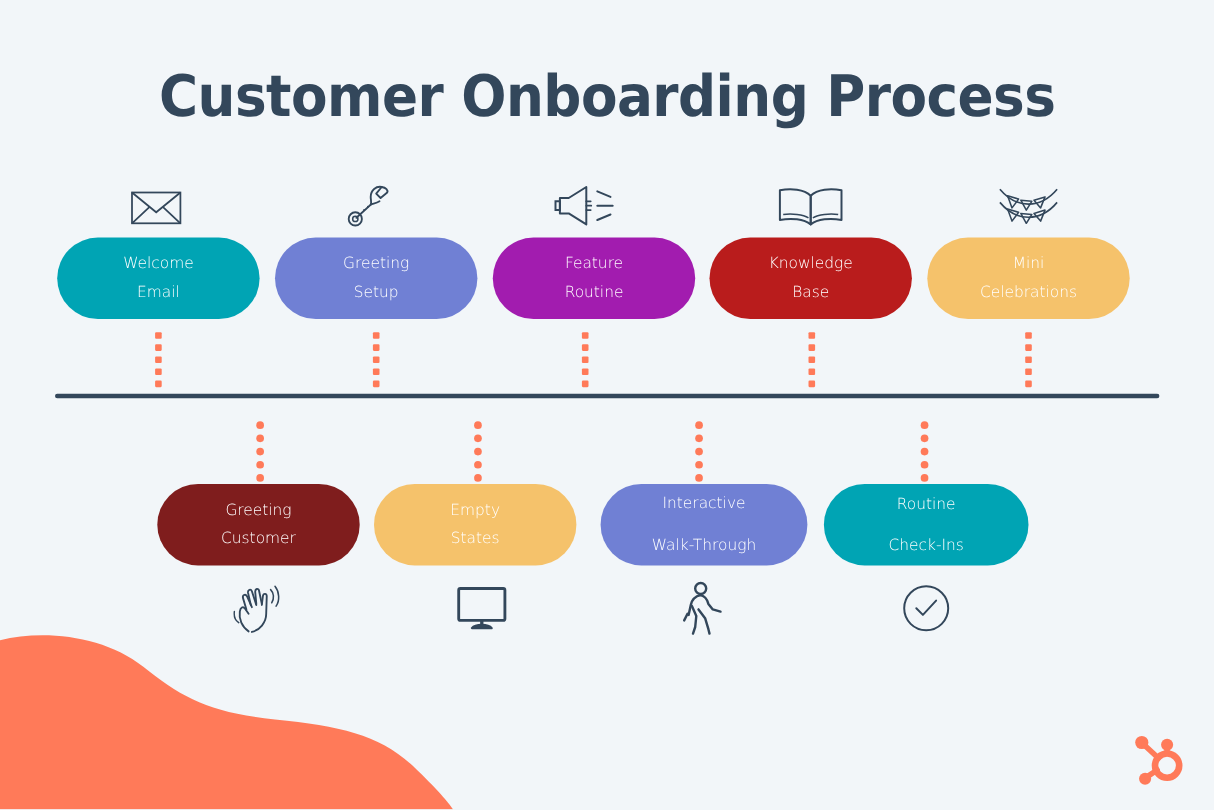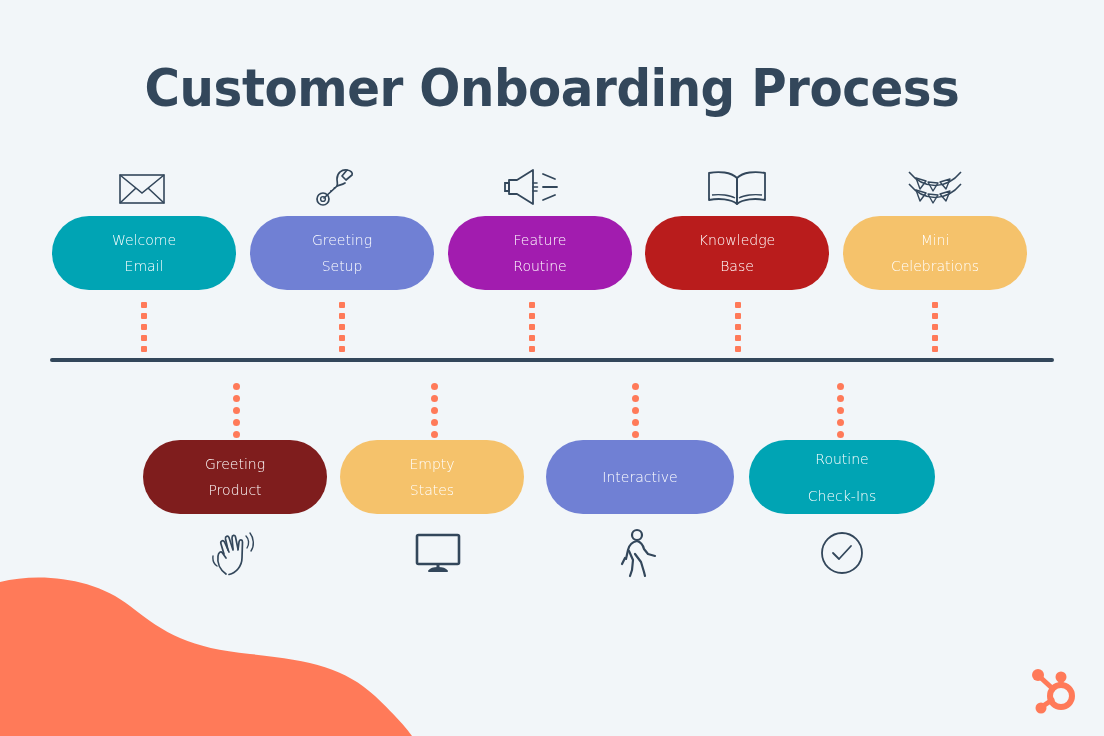--- a/index.html
+++ b/index.html
@@ -185,21 +185,21 @@
   <div class="node">
     <div class="dots rd" style="left:233px;top:383px;">
       <i></i>
         <i></i>
         <i></i>
         <i></i>
         <i></i>
     </div>
     <div class="pill" style="left:143px;top:440px;width:184px;background:#7f1d1d;">
       <span class="l1">Greeting</span>
-      <span class="l2">Product</span>
+      <span class="l2">Customer</span>
     </div>
     <svg class="icon" style="left:212px;top:530px;" width="44" height="46" viewBox="0 0 44 46">
       <path d="M14 44 C8 40, 5 33, 6 26 C6.5 22, 9 21, 10.5 23 L14 28" fill="none" stroke="#33475B" stroke-width="1.7" stroke-linecap="round" stroke-linejoin="round"></path>
       <path d="M12 24 L9 14 C8 11, 11 9.5, 12.5 12 L17 22" fill="none" stroke="#33475B" stroke-width="1.7" stroke-linecap="round"></path>
       <path d="M16 20 L13.5 9 C13 6, 16 5, 17 7.5 L21 20" fill="none" stroke="#33475B" stroke-width="1.7" stroke-linecap="round"></path>
       <path d="M21 19 L20 8 C20 5, 23 4.5, 23.5 7 L26 19" fill="none" stroke="#33475B" stroke-width="1.7" stroke-linecap="round"></path>
       <path d="M26 20 L27 12 C27.5 9, 30.5 9.5, 30.5 12 L30 28 C30 36, 24 43, 17 44.5" fill="none" stroke="#33475B" stroke-width="1.7" stroke-linecap="round"></path>
       <path d="M34 6 C37 9, 37.5 14, 35 18" fill="none" stroke="#33475B" stroke-width="1.4" stroke-linecap="round"></path>
       <path d="M38 3 C42 8, 42.5 16, 39 21" fill="none" stroke="#33475B" stroke-width="1.4" stroke-linecap="round"></path>
       <path d="M5 36 C2 34, 0.5 30, 1 26" fill="none" stroke="#33475B" stroke-width="1.4" stroke-linecap="round"></path>
@@ -228,20 +228,21 @@
   <div class="node">
     <div class="dots rd" style="left:632px;top:383px;">
       <i></i>
         <i></i>
         <i></i>
         <i></i>
         <i></i>
     </div>
     <div class="pill" style="left:546px;top:440px;width:188px;background:#7080D4;gap:12px;">
       <span class="l1">Interactive</span>
+      <span class="l2">Walk-Through</span>
     </div>
     <svg class="icon" style="left:617px;top:528px;" width="44" height="50" viewBox="0 0 44 50">
       <circle cx="20" cy="7" r="5" fill="none" stroke="#33475B" stroke-width="2.2"></circle>
       <path d="M20 13 C15 14, 12 17, 11 22 L9 31" fill="none" stroke="#33475B" stroke-width="2.2" stroke-linecap="round"></path>
       <path d="M20 13 C24 14, 26 17, 27 21 L31 26 L38 28" fill="none" stroke="#33475B" stroke-width="2.2" stroke-linecap="round" stroke-linejoin="round"></path>
       <path d="M12 23 L16 32 L15 42 L13 48" fill="none" stroke="#33475B" stroke-width="2.2" stroke-linecap="round" stroke-linejoin="round"></path>
       <path d="M18 26 L24 34 L27 44 L28 48" fill="none" stroke="#33475B" stroke-width="2.2" stroke-linecap="round" stroke-linejoin="round"></path>
       <path d="M8 30 L5 36" fill="none" stroke="#33475B" stroke-width="2.2" stroke-linecap="round"></path>
     </svg>
   </div>

